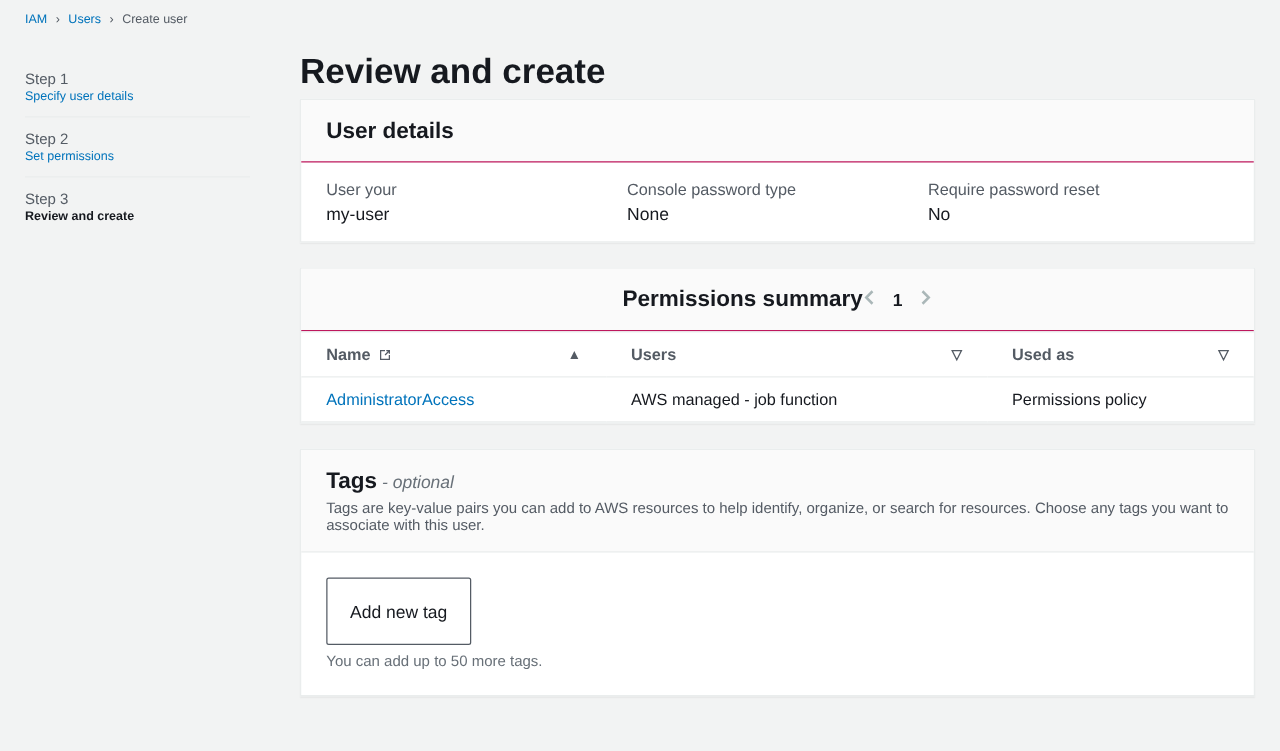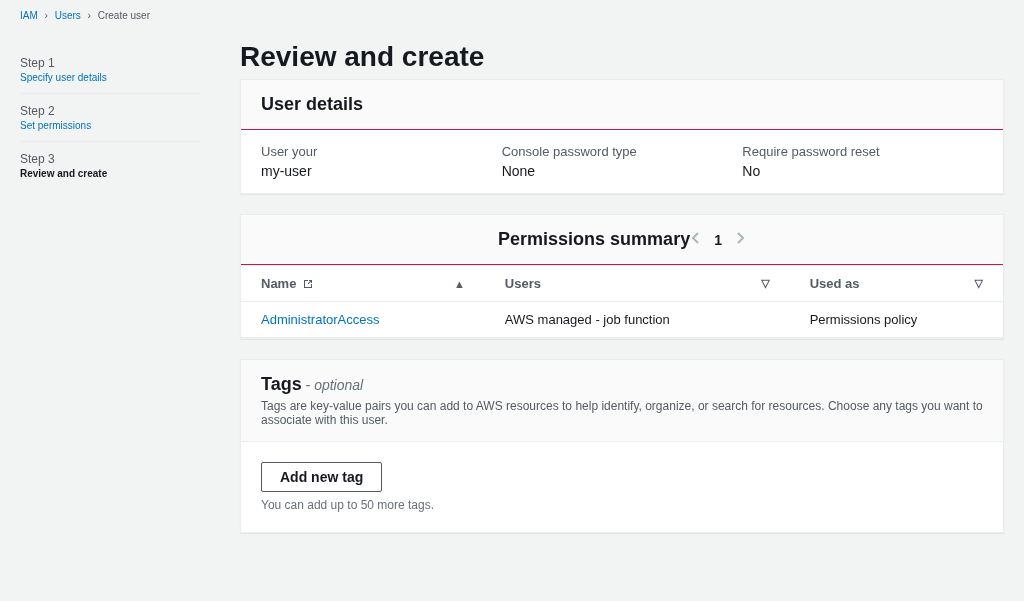--- a/index.html
+++ b/index.html
@@ -101,23 +101,23 @@
     .sort-icon { margin-left: auto; color: #545b64; font-size: 11px; }
     .link { color: #0073bb; text-decoration: none; }
     .tags-header { padding: 14px 20px; background: #fafafa; border-bottom: 1px solid #eaeded; }
     .tags-title { font-size: 18px; font-weight: 700; display: inline; }
     .tags-opt { font-style: italic; color: #687078; font-weight: 400; font-size: 14px; }
     .tags-desc { font-size: 12px; color: #545b64; margin-top: 4px; }
     .tags-body { padding: 20px; }
     .no-tags { color: #687078; font-size: 14px; margin-bottom: 18px; }
     .btn {
       display: inline-block;
-      padding: 6px 18px;
+      padding: 18px 18px;
       font-size: 14px;
-      font-weight: 700;
+      font-weight: 400;
       border: 1px solid #545b64;
       background: #fff;
       color: #16191f;
       cursor: pointer;
       border-radius: 2px;
     }
     .btn-hint { font-size: 12px; color: #687078; margin-top: 6px; }
   </style>
 </head>
 <body>

